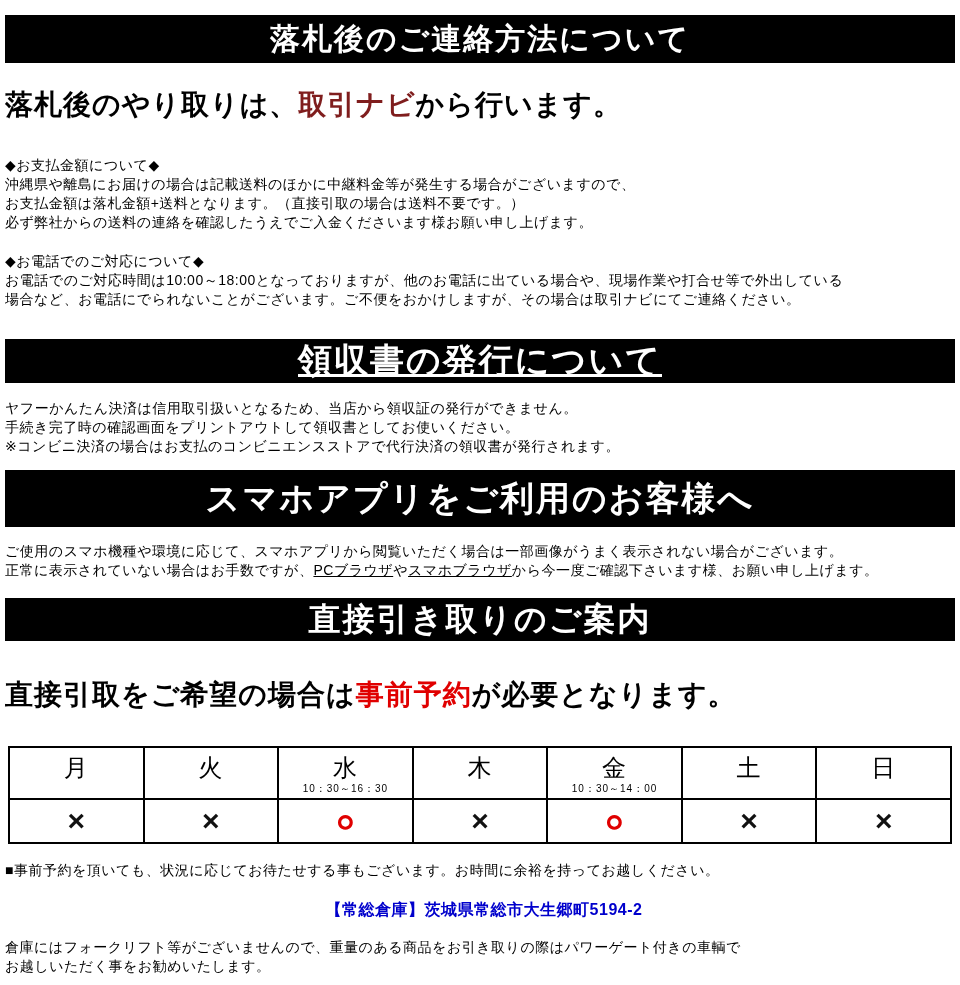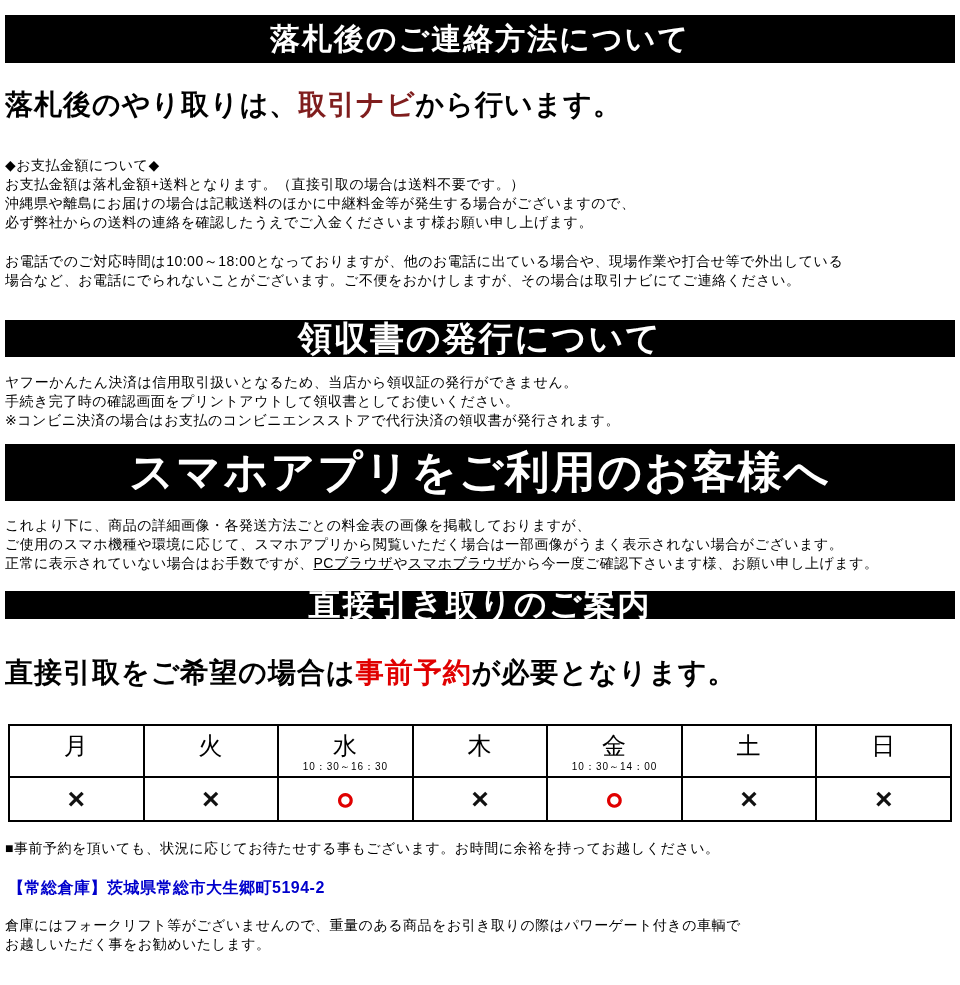--- a/index.html
+++ b/index.html
@@ -8,23 +8,23 @@
     color:#000;
     font-family:"Liberation Sans","DejaVu Sans",sans-serif;
   }
   .banner {
     background:#000; color:#fff;
     margin:0 5px;
     display:flex; align-items:center; justify-content:center;
     font-weight:bold; letter-spacing:2px;
   }
   .banner-1 { height:48px; font-size:30px; margin-top:15px; }
-  .banner-2 { height:37px; font-size:34px; margin-top:30px; }
-  .banner-3 { height:57px; font-size:44px; margin-top:14px; }
-  .banner-4 { height:28px; font-size:32px; margin-top:18px; }
+  .banner-2 { height:44px; font-size:34px; margin-top:30px;text-decoration:underline; }
+  .banner-3 { height:57px; font-size:34px; margin-top:14px; }
+  .banner-4 { height:43px; font-size:32px; margin-top:18px; }
 
   .headline {
     font-size:28px; font-weight:bold; letter-spacing:1px;
     margin:23px 0 0 5px;
   }
   .link-blue { color:#7f1d1d; }
   .em-red { color:#e00000; }
 
   .body-text {
     font-size:14px; line-height:19px;
@@ -60,63 +60,63 @@
   .mark { display:inline-block; line-height:40px; }
   .mark-x { font-size:30px; font-weight:bold; color:#111; }
   .mark-o {
     font-size:29px; font-weight:bold; color:#e00000;
     -webkit-text-stroke:2px #e00000;
   }
 
   .note-line { font-size:14px; margin:18px 0 0 5px; letter-spacing:0.5px; }
   .address-line {
     font-size:16px; font-weight:bold; color:#0000cc;
-    margin:20px 0 0 8px; letter-spacing:0.5px;
+    margin:20px 0 0 8px; letter-spacing:0.5px;text-align:center;
   }
   .warehouse-text { margin-top:17px; }
 </style>
 </head>
 <body>
 
 <div class="banner banner-1">
   <span>落札後のご連絡方法について</span>
 </div>
 
 <div class="headline">
   <span>落札後のやり取りは、</span><span class="link-blue">取引ナビ</span><span>から行います。</span>
 </div>
 
 <div class="body-text mt-payment">
   <div>◆お支払金額について◆</div>
+  <div>沖縄県や離島にお届けの場合は記載送料のほかに中継料金等が発生する場合がございますので、</div>
   <div>お支払金額は落札金額+送料となります。（直接引取の場合は送料不要です。）</div>
-  <div>沖縄県や離島にお届けの場合は記載送料のほかに中継料金等が発生する場合がございますので、</div>
   <div>必ず弊社からの送料の連絡を確認したうえでご入金くださいます様お願い申し上げます。</div>
 </div>
 
 <div class="body-text mt-phone">
+  <div>◆お電話でのご対応について◆</div>
   <div>お電話でのご対応時間は10:00～18:00となっておりますが、他のお電話に出ている場合や、現場作業や打合せ等で外出している</div>
   <div>場合など、お電話にでられないことがございます。ご不便をおかけしますが、その場合は取引ナビにてご連絡ください。</div>
 </div>
 
 <div class="banner banner-2">
   <span>領収書の発行について</span>
 </div>
 
 <div class="body-text mt-receipt">
   <div>ヤフーかんたん決済は信用取引扱いとなるため、当店から領収証の発行ができません。</div>
   <div>手続き完了時の確認画面をプリントアウトして領収書としてお使いください。</div>
   <div>※コンビニ決済の場合はお支払のコンビニエンスストアで代行決済の領収書が発行されます。</div>
 </div>
 
 <div class="banner banner-3">
   <span>スマホアプリをご利用のお客様へ</span>
 </div>
 
 <div class="body-text mt-app">
-  <div>これより下に、商品の詳細画像・各発送方法ごとの料金表の画像を掲載しておりますが、</div>
   <div>ご使用のスマホ機種や環境に応じて、スマホアプリから閲覧いただく場合は一部画像がうまく表示されない場合がございます。</div>
   <div><span>正常に表示されていない場合はお手数ですが、</span><span class="u-link">PCブラウザ</span><span>や</span><span class="u-link">スマホブラウザ</span><span>から今一度ご確認下さいます様、お願い申し上げます。</span>
   </div>
 </div>
 
 <div class="banner banner-4">
   <span>直接引き取りのご案内</span>
 </div>
 
 <div class="pickup-headline">

